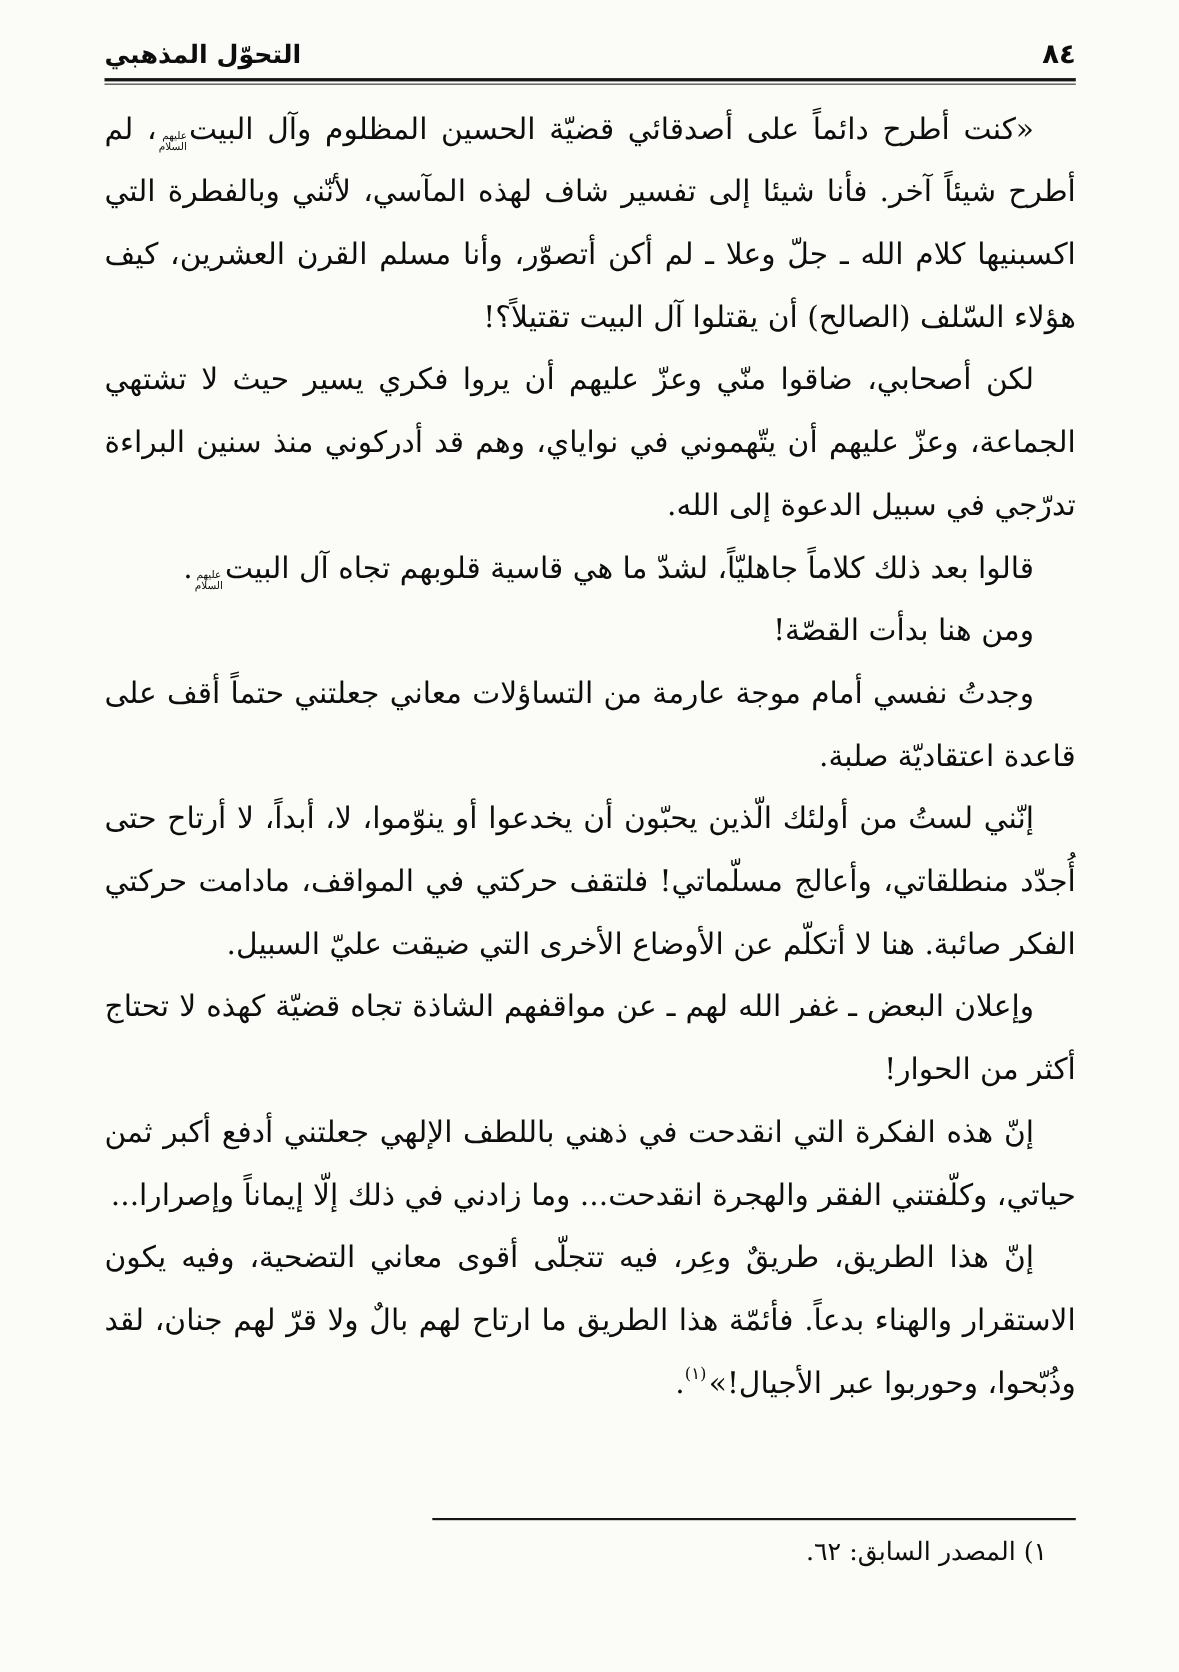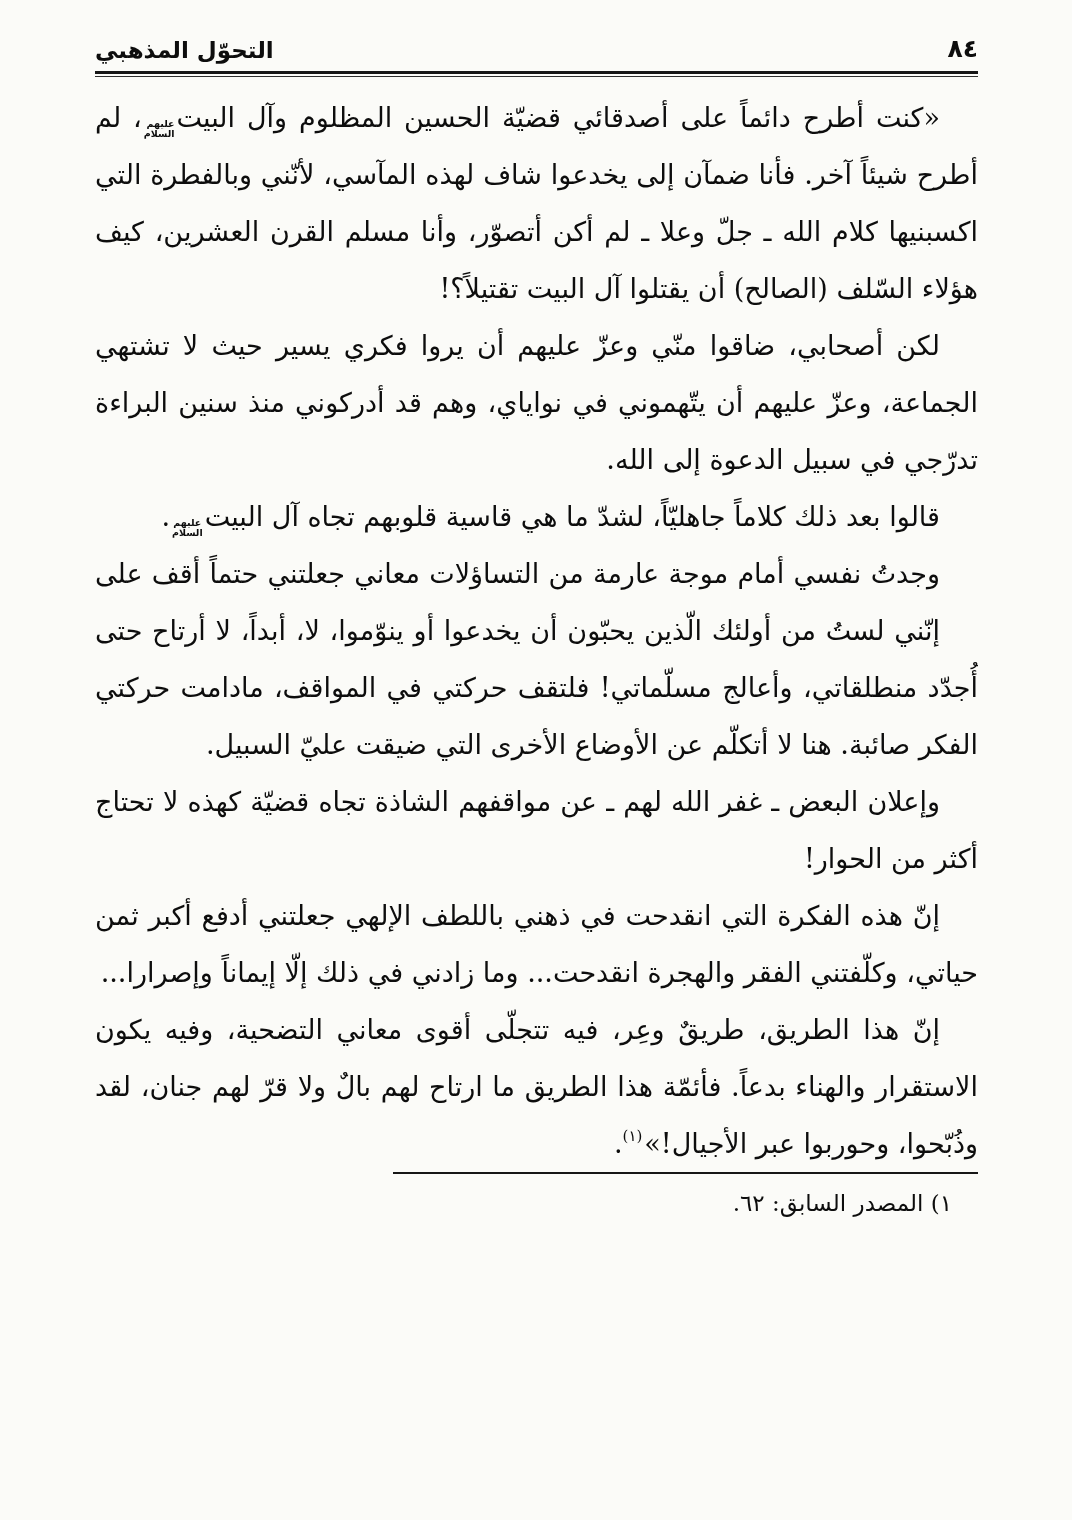--- a/index.html
+++ b/index.html
@@ -54,29 +54,29 @@
   }
   .line.indent { padding-right: 38px; }
   .honorific {
     display: inline-block;
     vertical-align: -10px;
     font-size: 9.5px;
     line-height: 1.05;
     text-align: center;
     margin: 0 2px;
   }
-  .honorific .hw { display: block; font-weight: bold; }
+  .honorific .hw { display: block; }
   .fn-ref {
     display: inline-block;
     font-size: 15px;
     vertical-align: 12px;
     line-height: 1;
     margin-right: 2px;
   }
-  .page-footer { }
+  .page-footer { margin-top: 94px; }
   .footnote-rule {
     width: 585px;
     height: 2px;
     background: #161616;
     
   }
   .footnote {
     margin-top: 16px;
     padding-right: 26px;
     font-size: 23px;
@@ -89,28 +89,30 @@
 
   <header class="page-header">
     <span class="page-number">٨٤</span>
     <span class="book-title">التحوّل المذهبي</span>
   </header>
 
   <div class="header-rule"></div>
 
   <main class="body-text">
       <div class="line indent justify">«كنت أطرح دائماً على أصدقائي قضيّة الحسين المظلوم وآل البيت<span class="honorific"><span class="hw">عليهم</span><span class="hw">السلام</span></span>، لم أكن</div>
-      <div class="line justify">أطرح شيئاً آخر. فأنا ضمآن إلى يخدعوا شاف لهذه المآسي، لأنّني وبالفطرة التي</div>
+      <div class="line justify">أطرح شيئاً آخر. فأنا شيئا إلى تفسير شاف لهذه المآسي، لأنّني وبالفطرة التي</div>
       <div class="line justify">اكسبنيها كلام الله ـ جلّ وعلا ـ لم أكن أتصوّر، وأنا مسلم القرن العشرين، كيف يستطيع</div>
       <div class="line">هؤلاء السّلف (الصالح) أن يقتلوا آل البيت تقتيلاً؟!</div>
       <div class="line indent justify">لكن أصحابي، ضاقوا منّي وعزّ عليهم أن يروا فكري يسير حيث لا تشتهي سفينة</div>
       <div class="line justify">الجماعة، وعزّ عليهم أن يتّهموني في نواياي، وهم قد أدركوني منذ سنين البراءة وفي</div>
       <div class="line">تدرّجي في سبيل الدعوة إلى الله.</div>
       <div class="line indent">قالوا بعد ذلك كلاماً جاهليّاً، لشدّ ما هي قاسية قلوبهم تجاه آل البيت<span class="honorific"><span class="hw">عليهم</span><span class="hw">السلام</span></span>.</div>
+      <div class="line indent">ومن هنا بدأت القصّة!</div>
       <div class="line indent justify">وجدتُ نفسي أمام موجة عارمة من التساؤلات معاني جعلتني حتماً أقف على</div>
+      <div class="line">قاعدة اعتقاديّة صلبة.</div>
       <div class="line indent justify">إنّني لستُ من أولئك الّذين يحبّون أن يخدعوا أو ينوّموا، لا، أبداً، لا أرتاح حتى</div>
       <div class="line justify">أُجدّد منطلقاتي، وأعالج مسلّماتي! فلتقف حركتي في المواقف، مادامت حركتي في</div>
       <div class="line">الفكر صائبة. هنا لا أتكلّم عن الأوضاع الأخرى التي ضيقت عليّ السبيل.</div>
       <div class="line indent justify">وإعلان البعض ـ غفر الله لهم ـ عن مواقفهم الشاذة تجاه قضيّة كهذه لا تحتاج إلى</div>
       <div class="line">أكثر من الحوار!</div>
       <div class="line indent justify">إنّ هذه الفكرة التي انقدحت في ذهني باللطف الإلهي جعلتني أدفع أكبر ثمن في</div>
       <div class="line">حياتي، وكلّفتني الفقر والهجرة انقدحت... وما زادني في ذلك إلّا إيماناً وإصرارا...</div>
       <div class="line indent justify">إنّ هذا الطريق، طريقٌ وعِر، فيه تتجلّى أقوى معاني التضحية، وفيه يكون</div>
       <div class="line justify">الاستقرار والهناء بدعاً. فأئمّة هذا الطريق ما ارتاح لهم بالٌ ولا قرّ لهم جنان، لقد يُتّموا</div>
       <div class="line">وذُبّحوا، وحوربوا عبر الأجيال!»<span class="fn-ref">(١)</span>.</div>

